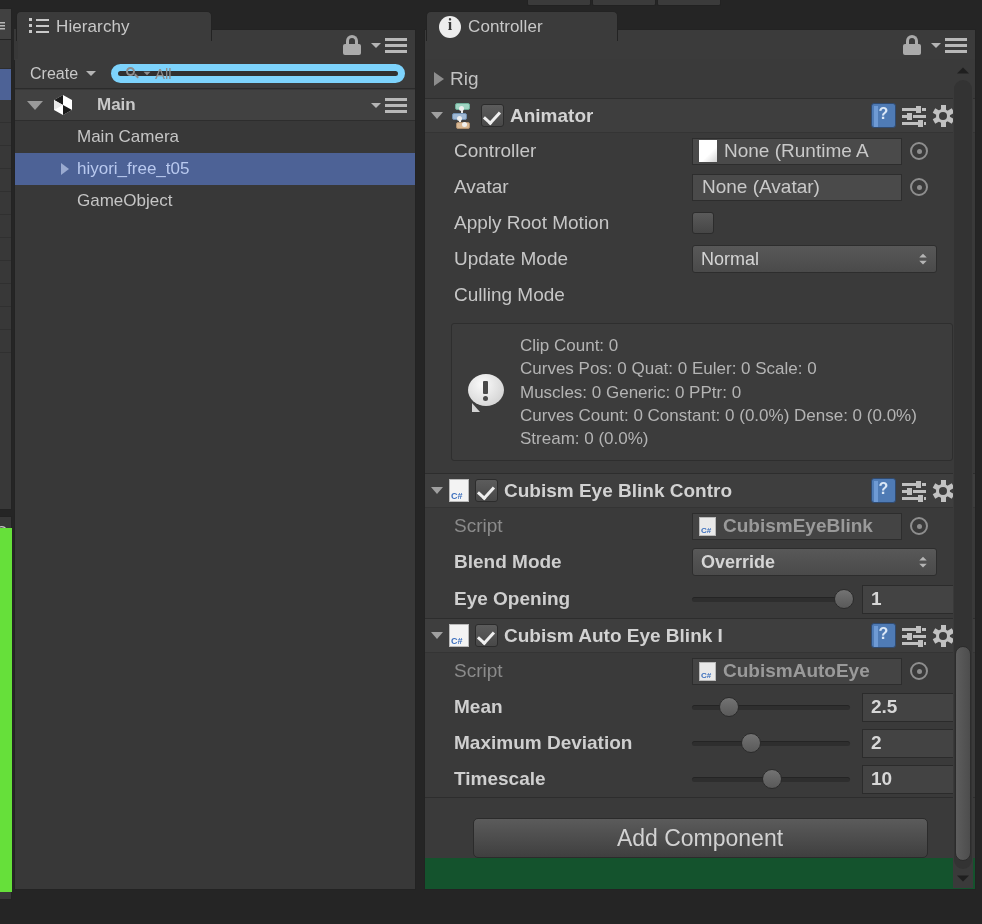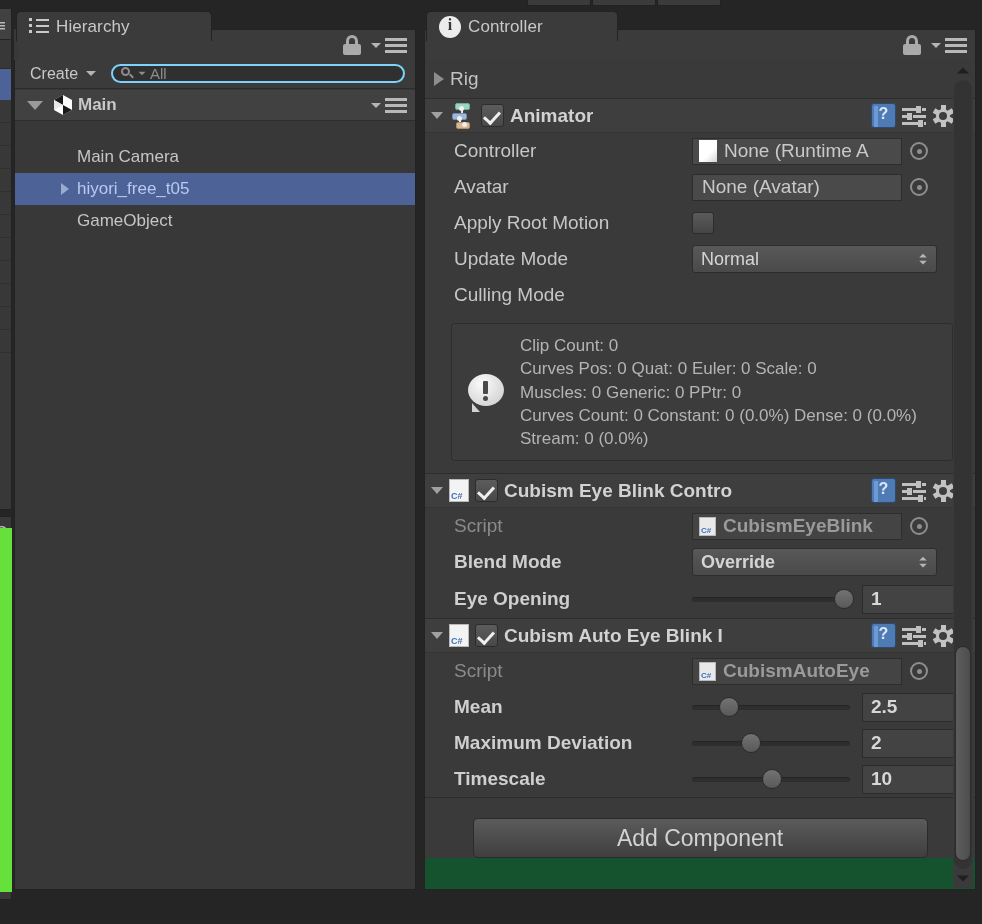--- a/index.html
+++ b/index.html
@@ -36,28 +36,28 @@
   .tab-label{color:#c8c8c8;font-size:17px;letter-spacing:.1px;}
 
   
   #hierarchy{left:14px;top:29px;width:402px;height:861px;background:#383838;}
   .h-titlebar{position:absolute;left:0;top:0;width:400px;height:29px;background:#3b3b3b;}
   .h-toolbar{position:absolute;left:0;top:29px;width:400px;height:30px;background:#3b3b3b;
              border-bottom:1px solid #2b2b2b;display:flex;align-items:center;}
   .create-btn{margin-left:6px;height:22px;display:flex;align-items:center;gap:8px;
               padding:0 9px;border-radius:3px;color:#c8c8c8;font-size:16px;}
   .search-wrap{flex:1;margin:0 10px 0 6px;height:19px;background:#303030;
-               border:2px solid #7dd3fc;border-radius:10px;display:flex;align-items:center;
+               border:7px solid #7dd3fc;border-radius:10px;display:flex;align-items:center;
                padding-left:8px;gap:3px;}
   .search-txt{color:#8d8d8d;font-size:15px;line-height:15px;}
 
   .h-rootrow{position:absolute;left:0;top:60px;width:400px;height:31px;background:#414141;
              border-bottom:1px solid #2d2d2d;display:flex;align-items:center;}
-  .h-rootlabel{color:#c8c8c8;font-size:17px;font-weight:bold;margin-left:4px;}
-  .h-rowlist{position:absolute;left:0;top:91px;width:400px;margin-top:20px;}
+  .h-rootlabel{color:#c8c8c8;font-size:17px;font-weight:bold;margin-left:23px;}
+  .h-rowlist{position:absolute;left:0;top:91px;width:400px;}
   .h-row{height:32px;display:flex;align-items:center;}
   .h-row .nm{font-size:17px;color:#c5c5c5;}
   .h-row.selected{background:#4d6296;}
   .h-row.selected .nm{color:#b9c9ef;}
   .h-indent{width:62px;display:flex;align-items:center;justify-content:flex-end;padding-right:8px;}
 
   
   #inspector{left:424px;top:29px;width:552px;height:861px;background:#383838;}
   .i-titlebar{position:absolute;left:0;top:0;width:550px;height:29px;background:#3b3b3b;}
   .i-body{position:absolute;left:0;top:29px;width:550px;height:830px;overflow:hidden;background:#14532d;}

